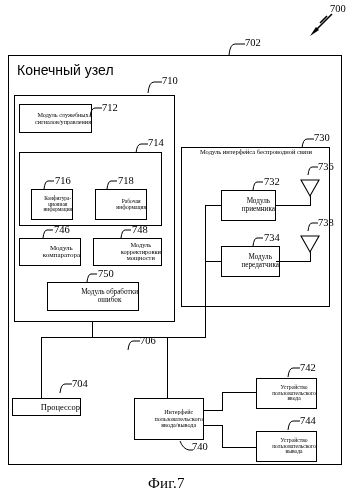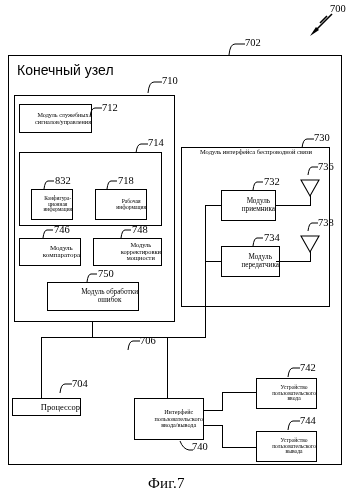--- a/index.html
+++ b/index.html
@@ -107,21 +107,21 @@
 
   <svg style="position:absolute; left:134px; top:143px; width:16px; height:12px;" viewBox="0 0 16 12">
     <path d="M14 1 L7 1 Q3 1 2 10" stroke="#000" stroke-width="1" fill="none"></path>
   </svg>
   <div class="ref" style="left:148px; top:138px;">714</div>
   <div style="position:absolute; left:19px; top:152px; width:143px; height:74px; border:1px solid #000; box-sizing:border-box;"></div>
 
   <svg style="position:absolute; left:42px; top:180px; width:14px; height:11px;" viewBox="0 0 14 11">
     <path d="M12 1 L6 1 Q3 1 2 9" stroke="#000" stroke-width="1" fill="none"></path>
   </svg>
-  <div class="ref" style="left:55px; top:176px;">832</div>
+  <div class="ref" style="left:55px; top:176px;">716</div>
   <div class="box" style="left:31px; top:189px; width:42px; height:31px;">
     <span class="boxlabel" style="font-size:5.4px;">Конфигура-
 ционная
 информация</span>
   </div>
 
   <svg style="position:absolute; left:105px; top:180px; width:14px; height:11px;" viewBox="0 0 14 11">
     <path d="M12 1 L6 1 Q3 1 2 9" stroke="#000" stroke-width="1" fill="none"></path>
   </svg>
   <div class="ref" style="left:118px; top:176px;">718</div>

